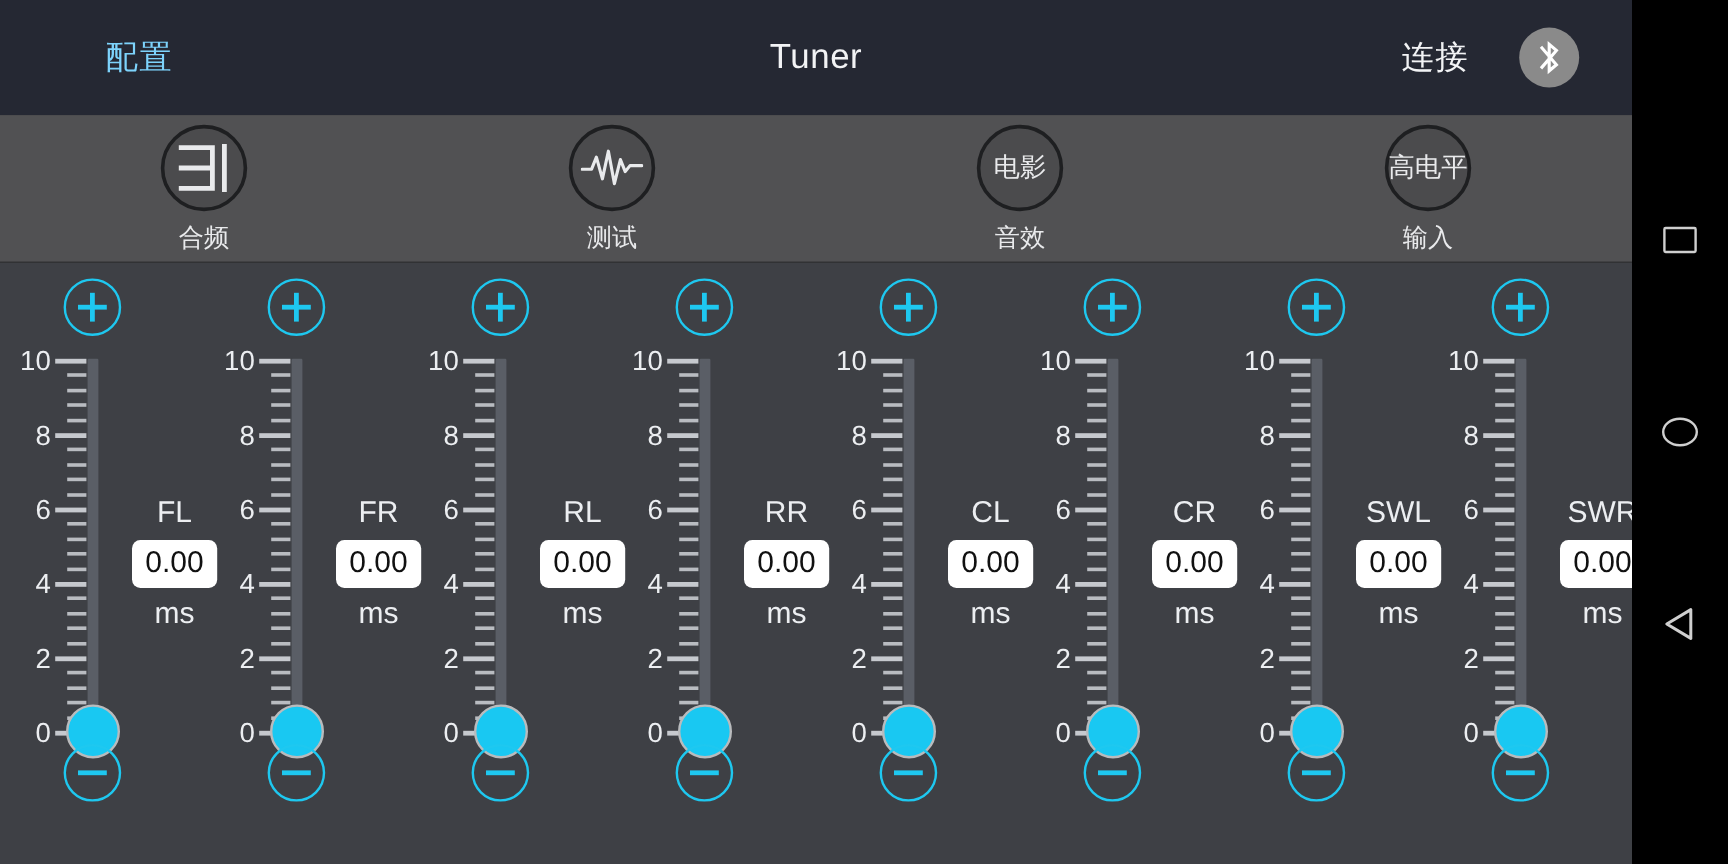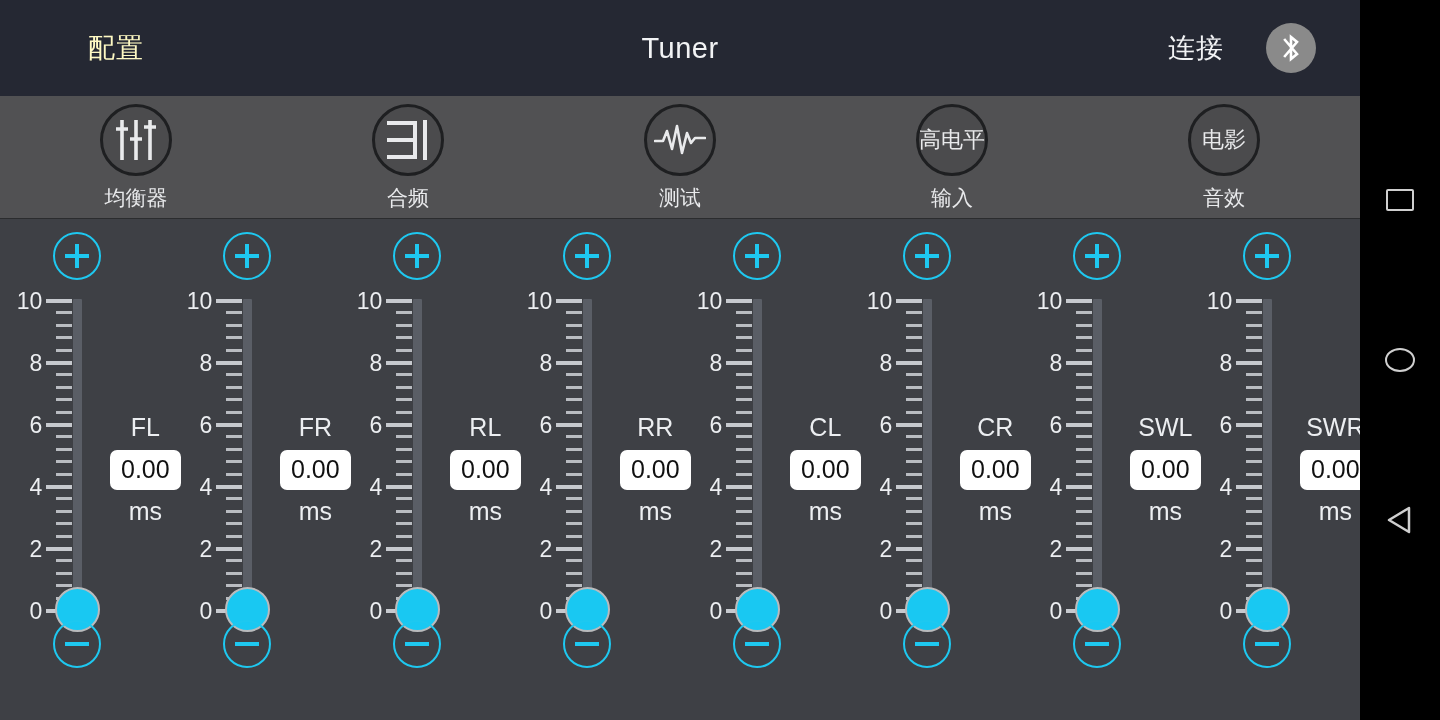--- a/index.html
+++ b/index.html
@@ -28,21 +28,21 @@
     position: relative;
     height: 96px;
     background: #252833;
     display: flex;
     align-items: center;
   }
   #header .hdr-left {
     position: absolute;
     left: 88px; top: 50%;
     transform: translateY(-50%);
-    color: #fef9c3;
+    color: #7dd3fc;
     font-size: 27px;
     letter-spacing: 1px;
     white-space: nowrap;
   }
   #header .hdr-title {
     position: absolute;
     left: 0; right: 0; top: 50%;
     transform: translateY(-50%);
     text-align: center;
     color: #f2f3f5;
@@ -264,61 +264,48 @@
           <svg width="26" height="32" viewBox="0 0 26 32">
             <path d="M7 8 L19 22 L13 27 L13 5 L19 10 L7 24" fill="none" stroke="#ffffff" stroke-width="2.6" stroke-linejoin="miter" stroke-linecap="square"></path>
           </svg>
         </span>
       </div>
     </div>
 
     <div id="tabbar">
         <div class="tab">
           <div class="tab-circle">
-            <svg width="44" height="46" viewBox="0 0 44 46">
-        <g stroke="#e9eaec" stroke-width="3.6" fill="none">
-          <path d="M8 3 V43 M22 3 V43 M36 3 V43"></path>
-        </g>
-        <g stroke="#e9eaec" stroke-width="3.6">
-          <path d="M2 12 H14 M16 22 H28 M30 10 H42"></path>
-        </g>
-            </svg>
-          </div>
-          <div class="tab-label">均衡器</div>
-        </div>
-        <div class="tab">
-          <div class="tab-circle">
             <svg width="46" height="42" viewBox="0 0 46 42">
         <g stroke="#e9eaec" stroke-width="4" fill="none" stroke-linecap="square">
           <path d="M4 4 H30 M4 21 H26 M4 38 H30 M30 4 V38"></path>
           <path d="M40 3 V39"></path>
         </g>
             </svg>
           </div>
           <div class="tab-label">合频</div>
         </div>
         <div class="tab">
           <div class="tab-circle">
             <svg width="52" height="36" viewBox="0 0 52 36">
         <path d="M1 19 H9 L13 9 L18 27 L23 4 L28 31 L33 11 L37 21 L41 16 L51 16" fill="none" stroke="#e9eaec" stroke-width="2.6" stroke-linejoin="round" stroke-linecap="round"></path>
       </svg>
           </div>
           <div class="tab-label">测试</div>
         </div>
         <div class="tab">
           <div class="tab-circle">
-            <span class="txticon">高电平</span>
-          </div>
-          <div class="tab-label">输入</div>
+            <span class="txticon">电影</span>
+          </div>
+          <div class="tab-label">音效</div>
         </div>
         <div class="tab">
           <div class="tab-circle">
-            <span class="txticon">电影</span>
-          </div>
-          <div class="tab-label">音效</div>
+            <span class="txticon">高电平</span>
+          </div>
+          <div class="tab-label">输入</div>
         </div>
       </div>
 
     <div id="sliders">
         <div class="chan">
           <div class="rndbtn plusbtn" style="left: 53.35px;">
             <span class="glyph">
               <i class="h"></i>
               <i class="v"></i>
             </span>

